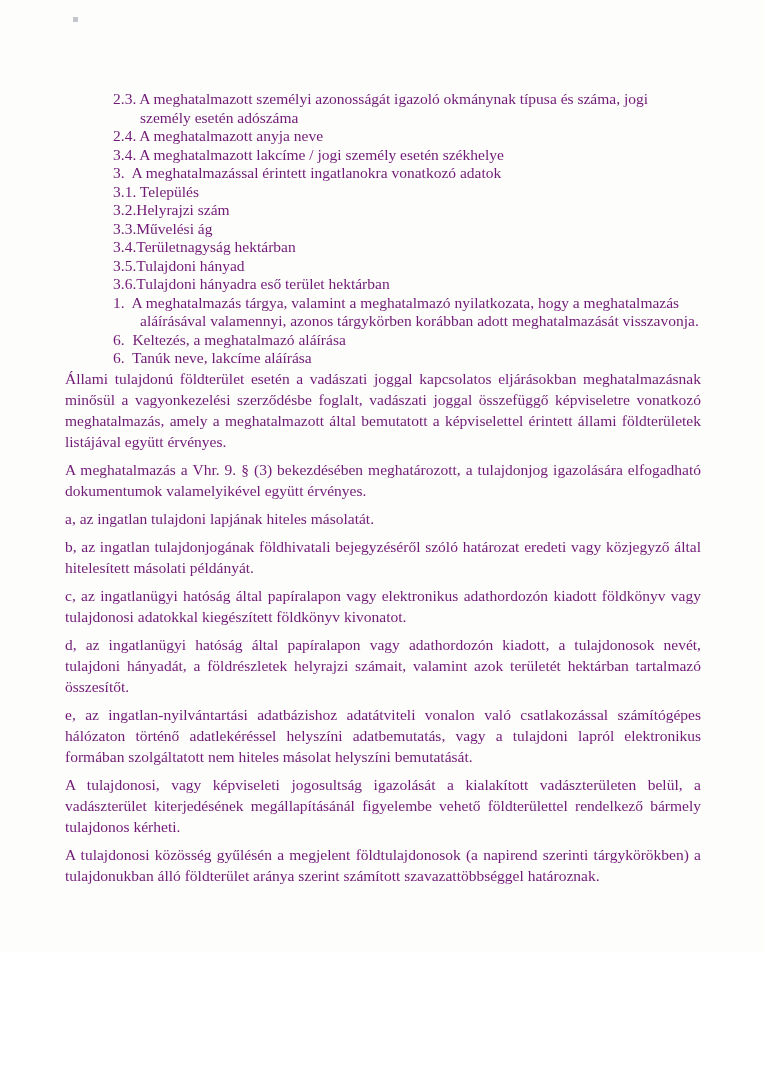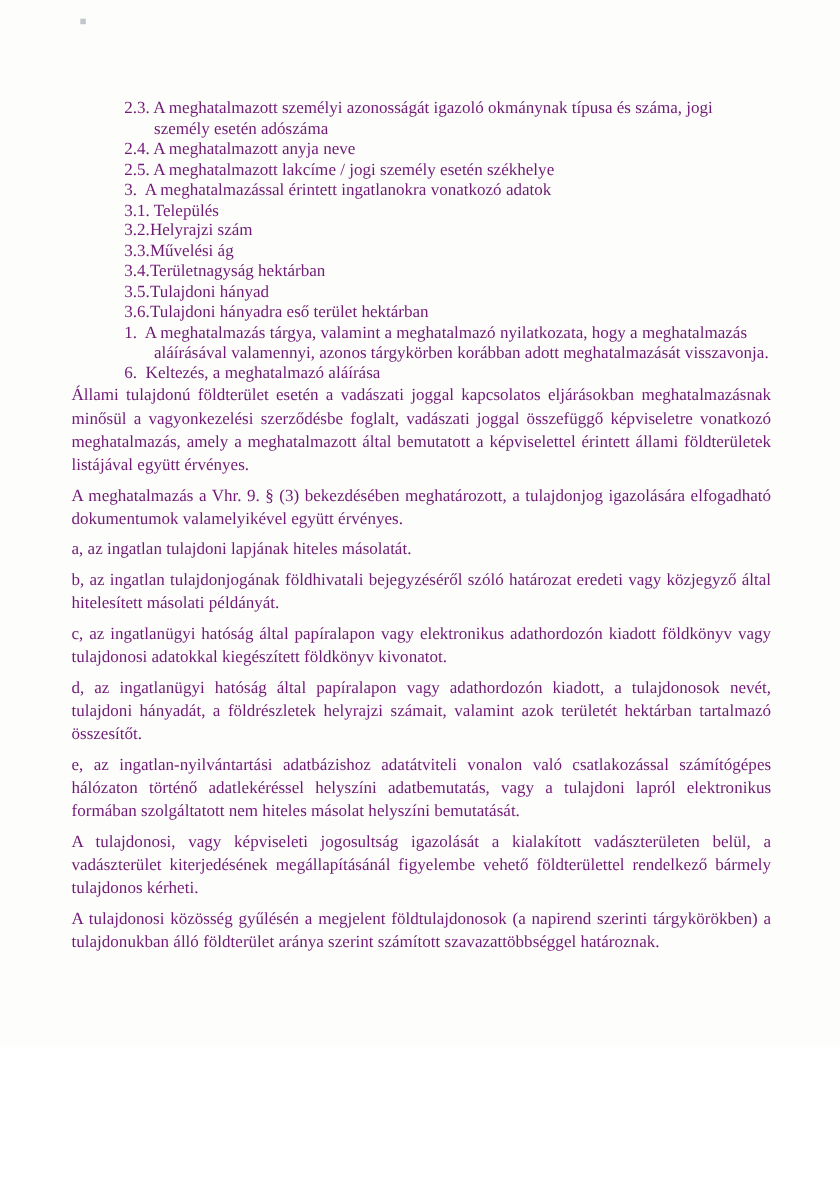--- a/index.html
+++ b/index.html
@@ -85,30 +85,31 @@
 
 <div class="page">
 
   <div class="speck-top"></div>
 
   <div class="content">
 
     <div class="doc-list">
       <div class="list-item">2.3. A meghatalmazott személyi azonosságát igazoló okmánynak típusa és száma, jogi személy esetén adószáma</div>
       <div class="list-item">2.4. A meghatalmazott anyja neve</div>
-      <div class="list-item">2.5. A meghatalmazott lakcíme / jogi személy esetén székhelye</div>
+      <div class="list-item">3.4. A meghatalmazott lakcíme / jogi személy esetén székhelye</div>
       <div class="list-item">3.  A meghatalmazással érintett ingatlanokra vonatkozó adatok</div>
       <div class="list-item">3.1. Település</div>
       <div class="list-item">3.2.Helyrajzi szám</div>
       <div class="list-item">3.3.Művelési ág</div>
       <div class="list-item">3.4.Területnagyság hektárban</div>
       <div class="list-item">3.5.Tulajdoni hányad</div>
       <div class="list-item">3.6.Tulajdoni hányadra eső terület hektárban</div>
       <div class="list-item">1.  A meghatalmazás tárgya, valamint a meghatalmazó nyilatkozata, hogy a meghatalmazás aláírásával valamennyi, azonos tárgykörben korábban adott meghatalmazását visszavonja.</div>
       <div class="list-item">6.  Keltezés, a meghatalmazó aláírása</div>
+      <div class="list-item">6.  Tanúk neve, lakcíme aláírása</div>
     </div>
 
     <p class="paragraph first-after-list">Állami tulajdonú földterület esetén a vadászati joggal kapcsolatos eljárásokban meghatalmazásnak minősül a vagyonkezelési szerződésbe foglalt, vadászati joggal összefüggő képviseletre vonatkozó meghatalmazás, amely a meghatalmazott által bemutatott a képviselettel érintett állami földterületek listájával együtt érvényes.</p>
     <p class="paragraph">A meghatalmazás a Vhr. 9. § (3) bekezdésében meghatározott, a tulajdonjog igazolására elfogadható dokumentumok valamelyikével együtt érvényes.</p>
     <p class="paragraph">a, az ingatlan tulajdoni lapjának hiteles másolatát.</p>
     <p class="paragraph">b, az ingatlan tulajdonjogának földhivatali bejegyzéséről szóló határozat eredeti vagy közjegyző által hitelesített másolati példányát.</p>
     <p class="paragraph">c, az ingatlanügyi hatóság által papíralapon vagy elektronikus adathordozón kiadott földkönyv vagy tulajdonosi adatokkal kiegészített földkönyv kivonatot.</p>
     <p class="paragraph">d, az ingatlanügyi hatóság által papíralapon vagy adathordozón kiadott, a tulajdonosok nevét, tulajdoni hányadát, a földrészletek helyrajzi számait, valamint azok területét hektárban tartalmazó összesítőt.</p>
     <p class="paragraph">e, az ingatlan-nyilvántartási adatbázishoz adatátviteli vonalon való csatlakozással számítógépes hálózaton történő adatlekéréssel helyszíni adatbemutatás, vagy a tulajdoni lapról elektronikus formában szolgáltatott nem hiteles másolat helyszíni bemutatását.</p>
     <p class="paragraph">A tulajdonosi, vagy képviseleti jogosultság igazolását a kialakított vadászterületen belül, a vadászterület kiterjedésének megállapításánál figyelembe vehető földterülettel rendelkező bármely tulajdonos kérheti.</p>

